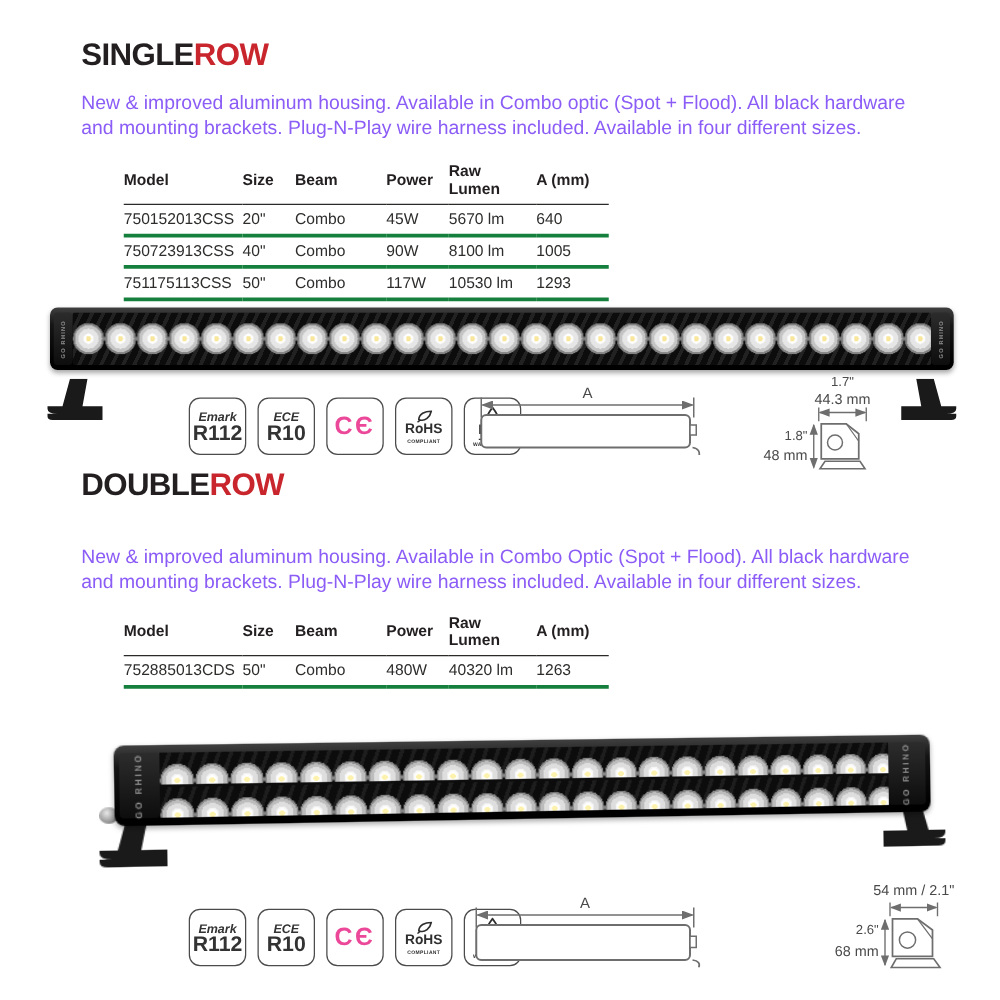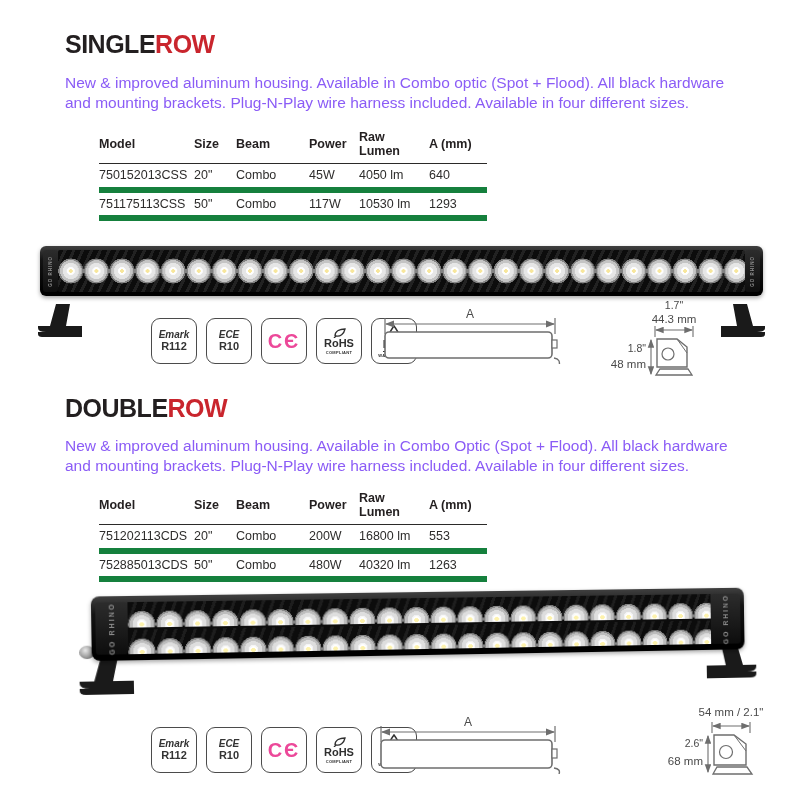--- a/index.html
+++ b/index.html
@@ -11,21 +11,21 @@
              letter-spacing:-0.5px;color:#231f20;}
   .sec-title .red{color:#c9252d;}
   .sec-desc{position:absolute;left:65px;width:676px;margin:0;font-size:15.5px;
             line-height:20px;color:#8b5cf6;}
 
   
   table.spec{position:absolute;left:75px;border-collapse:collapse;table-layout:fixed;
              width:388px;font-size:12.5px;color:#2e2d2c;margin-left:24px;}
   table.spec th{text-align:left;font-weight:bold;color:#231f20;padding:2px 0 5px;
                 border-bottom:1px solid #2b2a29;font-size:12.5px;}
-  table.spec td{padding:4px 0 4.5px;border-bottom:6px solid #15803d;}
+  table.spec td{padding:4px 0 4.5px;border-bottom:3px solid #15803d;}
 
   
   .bar{position:absolute;}
   .bar-shell{position:relative;display:flex;align-items:stretch;
              background:linear-gradient(180deg,#404040,#141414 28%,#000 90%);
              border-radius:6px;padding:4px 3px;box-shadow:0 2px 4px rgba(0,0,0,.35);}
   .endcap{background:linear-gradient(180deg,#2c2c2c,#0d0d0d);display:flex;align-items:center;
           justify-content:center;border-radius:3px;}
   .brand-vert{writing-mode:vertical-rl;transform:rotate(180deg);color:#8f8f8f;
               font-weight:bold;white-space:nowrap;}
@@ -50,21 +50,21 @@
   .bracket{position:absolute;}
   .bolt{position:absolute;width:15px;height:13px;border-radius:50%;
         background:radial-gradient(circle at 40% 35%,#e8e8e8,#9a9a9a 55%,#4c4c4c);}
 
   
   .badge-row{position:absolute;display:flex;gap:9px;}
   .badge{width:46px;height:46px;border:1.6px solid #4b4b4b;border-radius:9px;background:#fff;
          display:flex;flex-direction:column;align-items:center;justify-content:center;
          color:#333;box-sizing:border-box;}
   .badge .b1{font-size:10px;font-weight:bold;line-height:11px;font-style:italic;}
-  .badge .b2{font-size:11px;font-weight:bold;line-height:13px;}
+  .badge .b2{font-size:17px;font-weight:bold;line-height:13px;}
   .badge .ce{font-size:20px;font-weight:bold;letter-spacing:2px;color:#ec4899;}
   .badge .tt{font-size:11px;font-weight:bold;line-height:11px;color:#2f2f2f;}
   .badge .tt.u{border-bottom:1.6px solid #2f2f2f;padding-bottom:1px;}
   .badge .sub{font-size:4px;font-weight:bold;letter-spacing:.3px;color:#2f2f2f;margin-top:1px;}
   .badge svg{display:block;}
 
   
   .diag{position:absolute;}
   .diag svg text{font-family:"Liberation Sans",sans-serif;fill:#4a4a4a;}
 </style>
@@ -95,22 +95,30 @@
         <th>Raw Lumen</th>
         <th>A (mm)</th>
       </tr>
     </thead>
     <tbody>
       <tr>
         <td>750152013CSS</td>
           <td>20"</td>
           <td>Combo</td>
           <td>45W</td>
-          <td>4050 lm</td>
+          <td>5670 lm</td>
           <td>640</td>
+      </tr>
+      <tr>
+        <td>750723913CSS</td>
+          <td>40"</td>
+          <td>Combo</td>
+          <td>90W</td>
+          <td>8100 lm</td>
+          <td>1005</td>
       </tr>
       <tr>
         <td>751175113CSS</td>
           <td>50"</td>
           <td>Combo</td>
           <td>117W</td>
           <td>10530 lm</td>
           <td>1293</td>
       </tr>
     </tbody>
@@ -198,21 +206,21 @@
       <line x1="71" y1="43" x2="71" y2="77" stroke="#6e6e6e" stroke-width="1.1" marker-start="url(#arL)" marker-end="url(#arR)"></line>
       <g>
         <path d="M77,42 h20 l10,8 v20 h-30 z" fill="#fff" stroke="#6e6e6e" stroke-width="1.4"></path>
         <circle cx="88" cy="57" r="6" fill="none" stroke="#6e6e6e" stroke-width="1.2"></circle>
         <line x1="97" y1="42" x2="107" y2="56" stroke="#6e6e6e" stroke-width="1"></line>
         <path d="M80,72 h28 l4,6 h-36 z" fill="#fff" stroke="#6e6e6e" stroke-width="1.3"></path>
       </g>
     </svg>
   </div>
 
-  <h1 class="sec-title" style="top:394px;"><span>DOUBLE</span><span class="red">ROW</span></h1>
+  <h1 class="sec-title" style="top:374px;"><span>DOUBLE</span><span class="red">ROW</span></h1>
 
   <p class="sec-desc" style="top:436px;">New &amp; improved aluminum housing. Available in Combo Optic (Spot + Flood). All black hardware and mounting brackets. Plug-N-Play wire harness included. Available in four different sizes.</p>
 
   <table class="spec" style="top:489px;">
     <colgroup>
         <col style="width:95px">
         <col style="width:42px">
         <col style="width:73px">
         <col style="width:50px">
         <col style="width:70px">
@@ -222,28 +230,20 @@
       <tr>
         <th>Model</th>
         <th>Size</th>
         <th>Beam</th>
         <th>Power</th>
         <th>Raw Lumen</th>
         <th>A (mm)</th>
       </tr>
     </thead>
     <tbody>
-      <tr>
-        <td>751202113CDS</td>
-          <td>20"</td>
-          <td>Combo</td>
-          <td>200W</td>
-          <td>16800 lm</td>
-          <td>553</td>
-      </tr>
       <tr>
         <td>752885013CDS</td>
           <td>50"</td>
           <td>Combo</td>
           <td>480W</td>
           <td>40320 lm</td>
           <td>1263</td>
       </tr>
     </tbody>
   </table>

